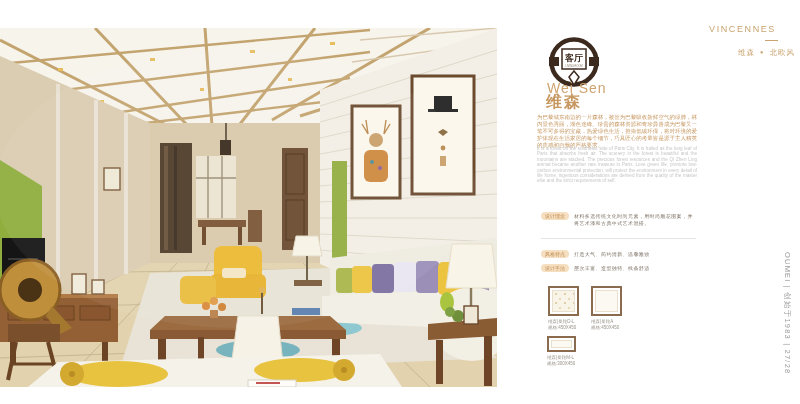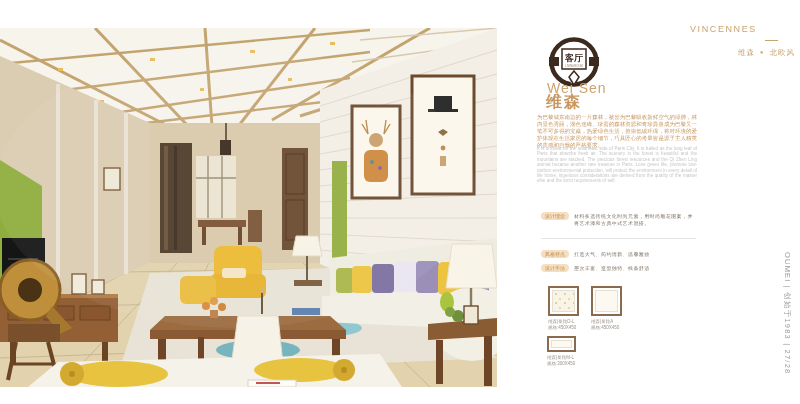--- a/index.html
+++ b/index.html
@@ -35,21 +35,21 @@
      background-size:9px 9px,9px 9px;}
   .sw1{left:548px;top:286px;width:31px;height:30px;}
   .sw2{left:591px;top:286px;width:31px;height:30px;}
   .sw3{left:547px;top:336px;width:29px;height:16px;}
   .caption{font-size:4.5px;line-height:5.5px;color:#9a938a;}
   .cap1{left:548px;top:319px;}
   .cap2{left:591px;top:319px;}
   .cap3{left:547px;top:355px;}
 
   
-  .brandname{left:690px;top:24px;width:105px;text-align:left;font-size:9px;letter-spacing:1.6px;color:#c9a36f;}
+  .brandname{left:690px;top:24px;width:105px;text-align:center;font-size:9px;letter-spacing:1.6px;color:#c9a36f;}
   .brand-dash{left:765px;top:40px;width:13px;height:1px;background:#c9a36f;}
   .tags{left:690px;top:48px;width:105px;text-align:right;font-size:7.5px;color:#c9a36f;letter-spacing:1px;}
   .tags .dot{font-size:5.5px;vertical-align:1px;padding:0 2px;}
   .vertical-text{left:792px;top:252px;transform-origin:left top;transform:rotate(90deg);white-space:nowrap;font-size:7.5px;letter-spacing:1.2px;color:#9b9b9b;}
 </style>
 </head>
 <body>
 
 <div class="page">
 

